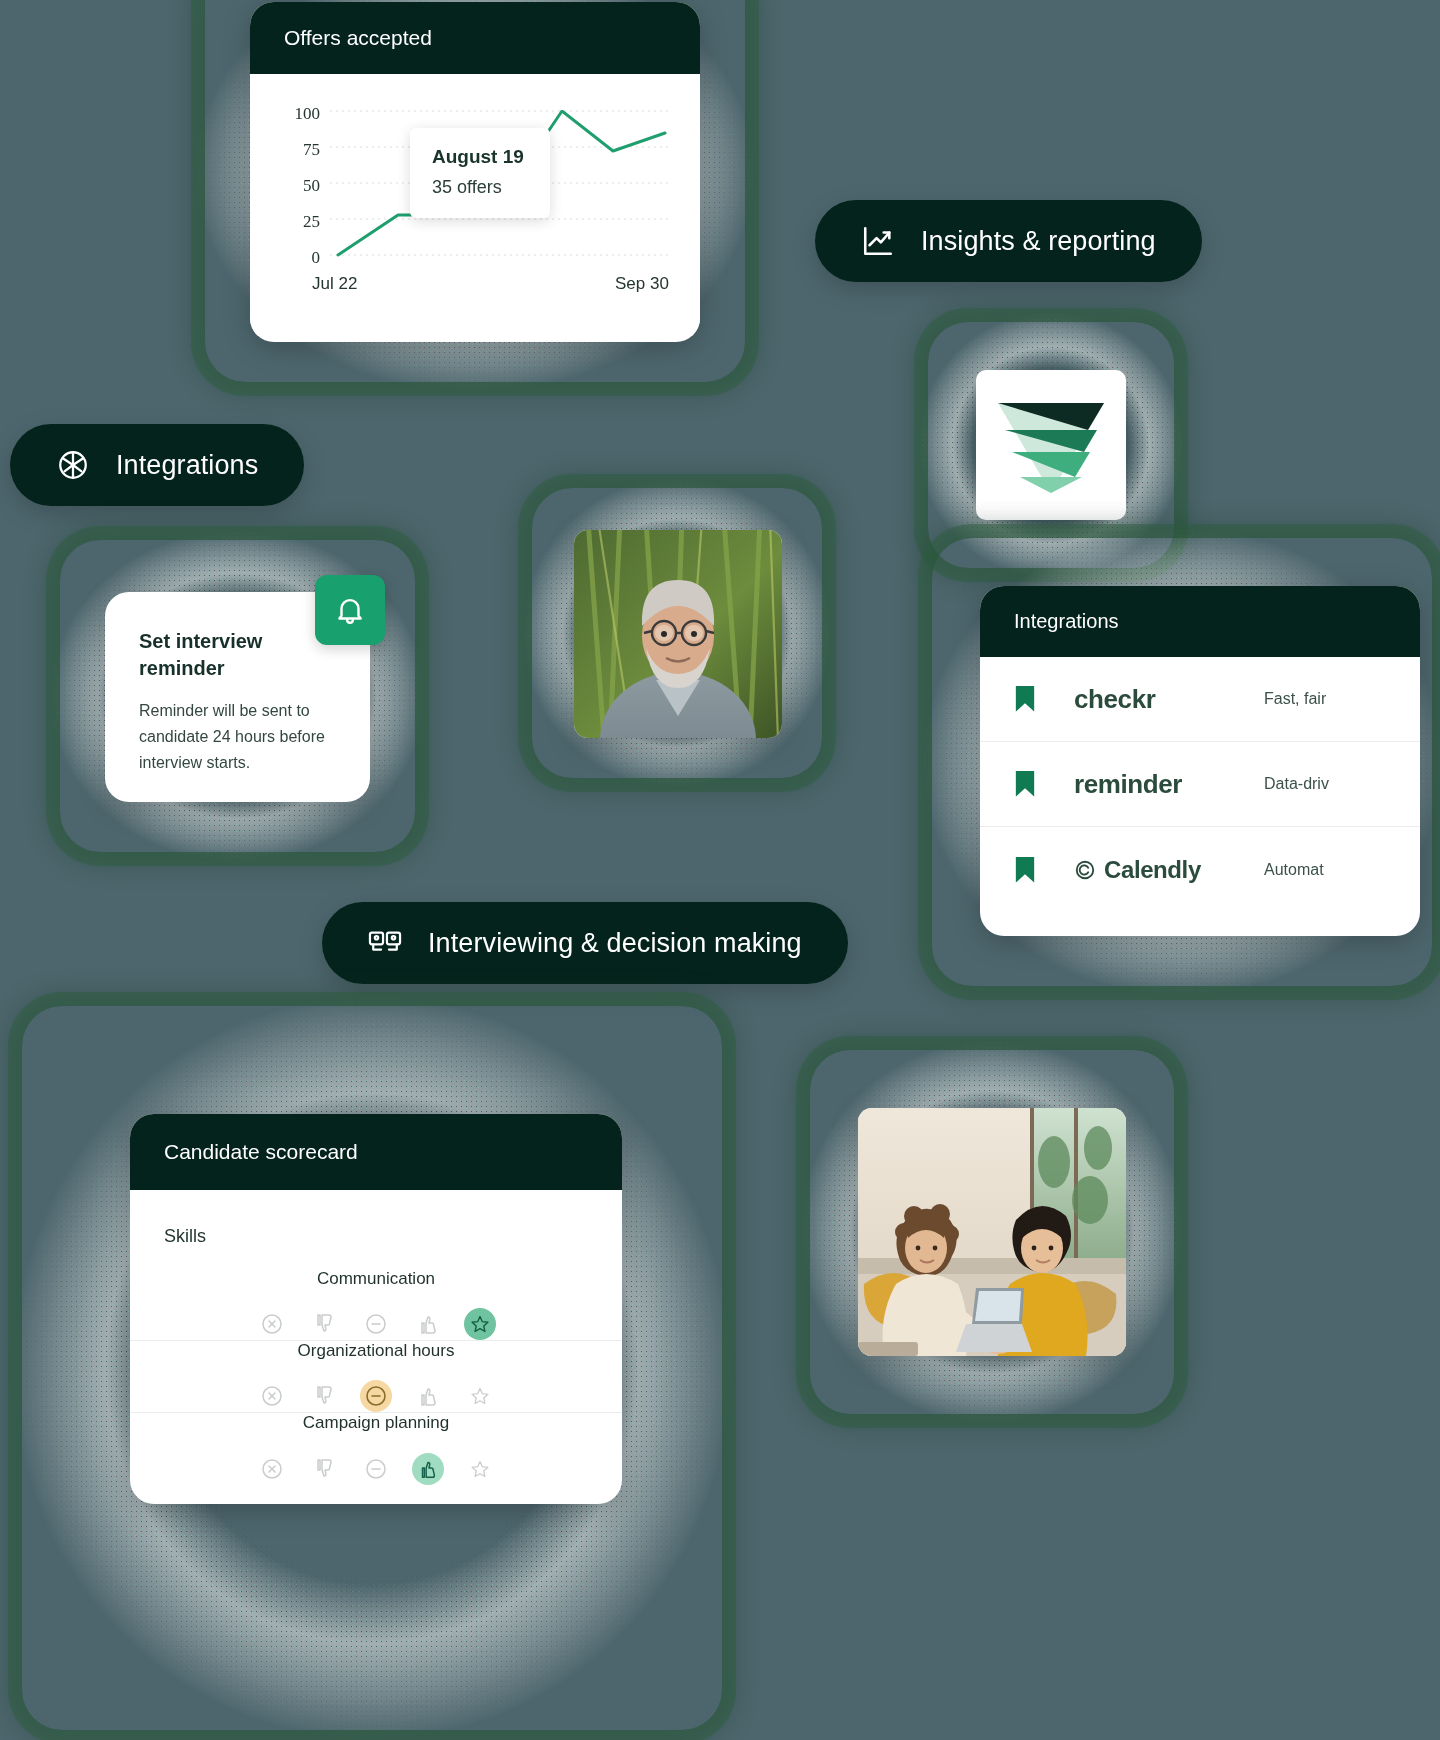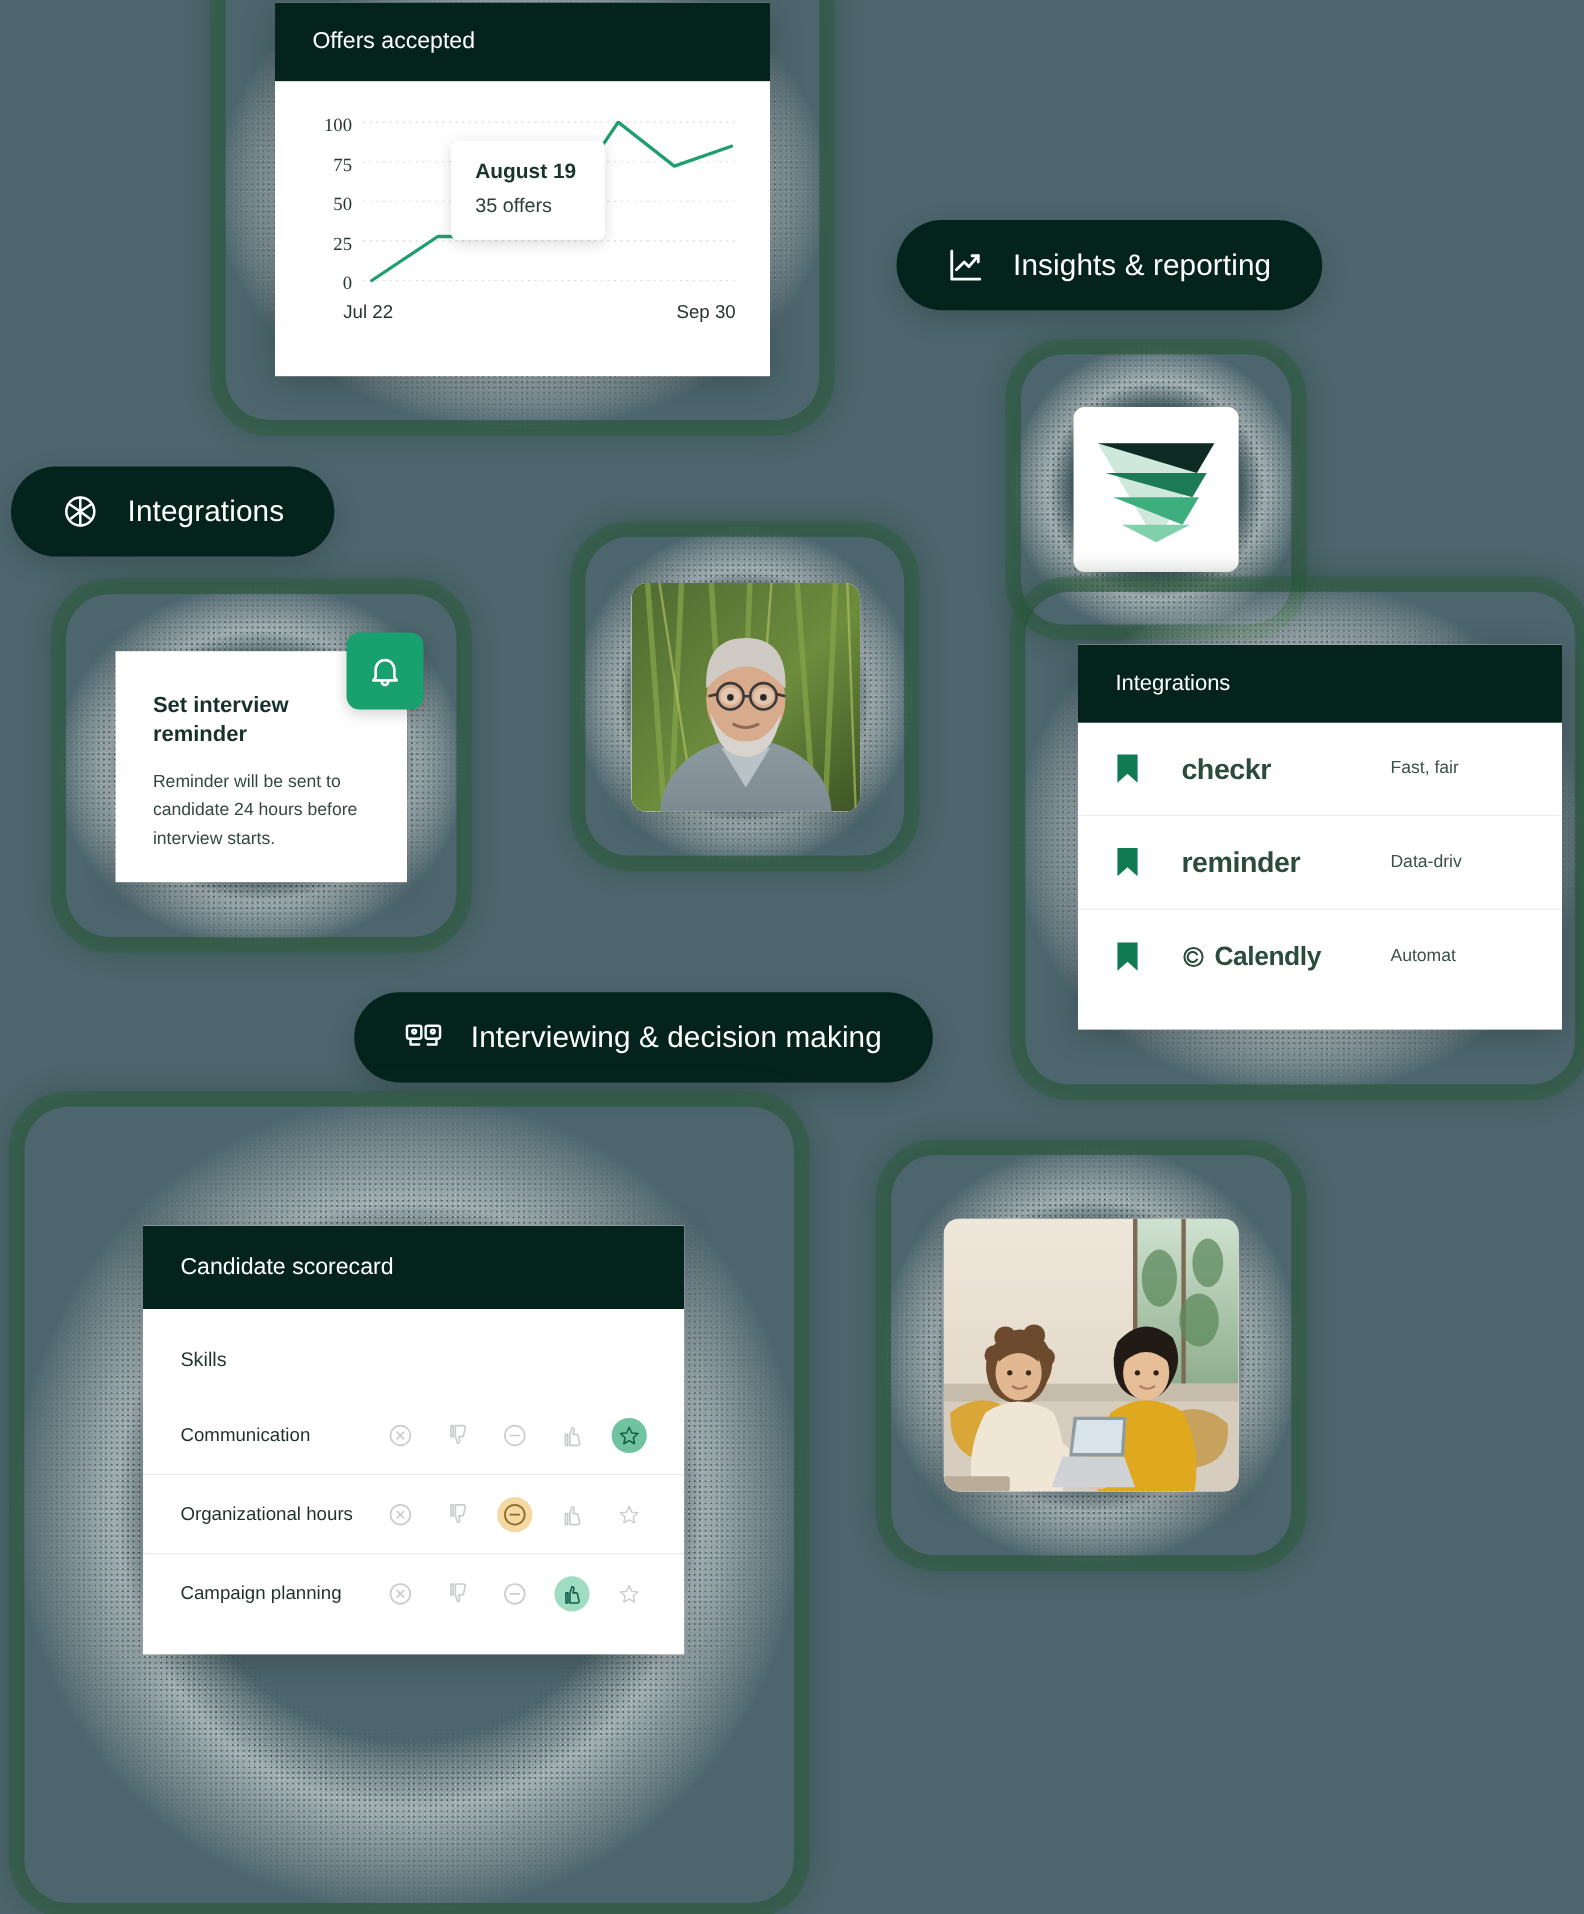--- a/index.html
+++ b/index.html
@@ -30,21 +30,21 @@
       radial-gradient(rgba(255,255,255,.85) 0.6px, transparent 0.7px),
       radial-gradient(rgba(20,40,30,.75) 0.6px, transparent 0.7px),
       radial-gradient(rgba(120,230,180,.55) 0.5px, transparent 0.6px);
     background-size: 4px 4px, 5px 5px, 7px 7px;
     background-position: 0 0, 2px 3px, 1px 4px;
     -webkit-mask-image: radial-gradient(closest-side at 50% 50%, transparent 55%, #000 70%, transparent 100%);
     mask-image: radial-gradient(closest-side at 50% 50%, transparent 55%, #000 70%, transparent 100%);
     opacity:.85;
   }
   .frame .inner {
-    position: absolute; border-radius: 0; overflow: hidden;
+    position: absolute; border-radius: 24px; overflow: hidden;
     background: #fff;
     box-shadow: 0 6px 28px rgba(0,0,0,.22);
   }
 
   
   .pill {
     position: absolute; display: flex; align-items: center; gap: 26px;
     background: #04231c; color: #fff; border-radius: 999px;
     padding: 0 46px; height: 82px;
     font-size: 27px; letter-spacing: .1px;
@@ -92,21 +92,21 @@
   .int-row:last-child{ border-bottom: none; }
   .int-flag { width: 22px; flex:0 0 auto; }
   .int-logo { width: 190px; flex: 0 0 auto; margin-left: 38px;
     font-size: 26px; font-weight: 700; color:#2b4b3d; letter-spacing:-.4px; }
   .int-desc { font-size: 16px; color:#3c5149; white-space: nowrap; overflow: hidden; }
 
   
   .sc-sub { font-size: 18px; color:#22362f; padding: 36px 34px 0 34px; }
   .sc-row {
     display:flex; align-items:center; justify-content:space-between;
-    padding: 0 34px; height: 72px; border-bottom: 1px solid #e9ecea;
+    padding: 0 34px; height: 72px; border-bottom: 1px solid #e9ecea; flex-direction: column;
   }
   .sc-row:last-child{ border-bottom:none; }
   .sc-name { font-size: 17px; color:#1f3129; }
   .sc-icons { display:flex; align-items:center; gap: 20px; }
   .sc-ico { width: 32px; height:32px; display:flex; align-items:center; justify-content:center; border-radius:50%; }
   .sel-star { background:#6fc3a0; }
   .sel-minus{ background:#f6d9a2; }
   .sel-up   { background:#9fdcc1; }
 
   

